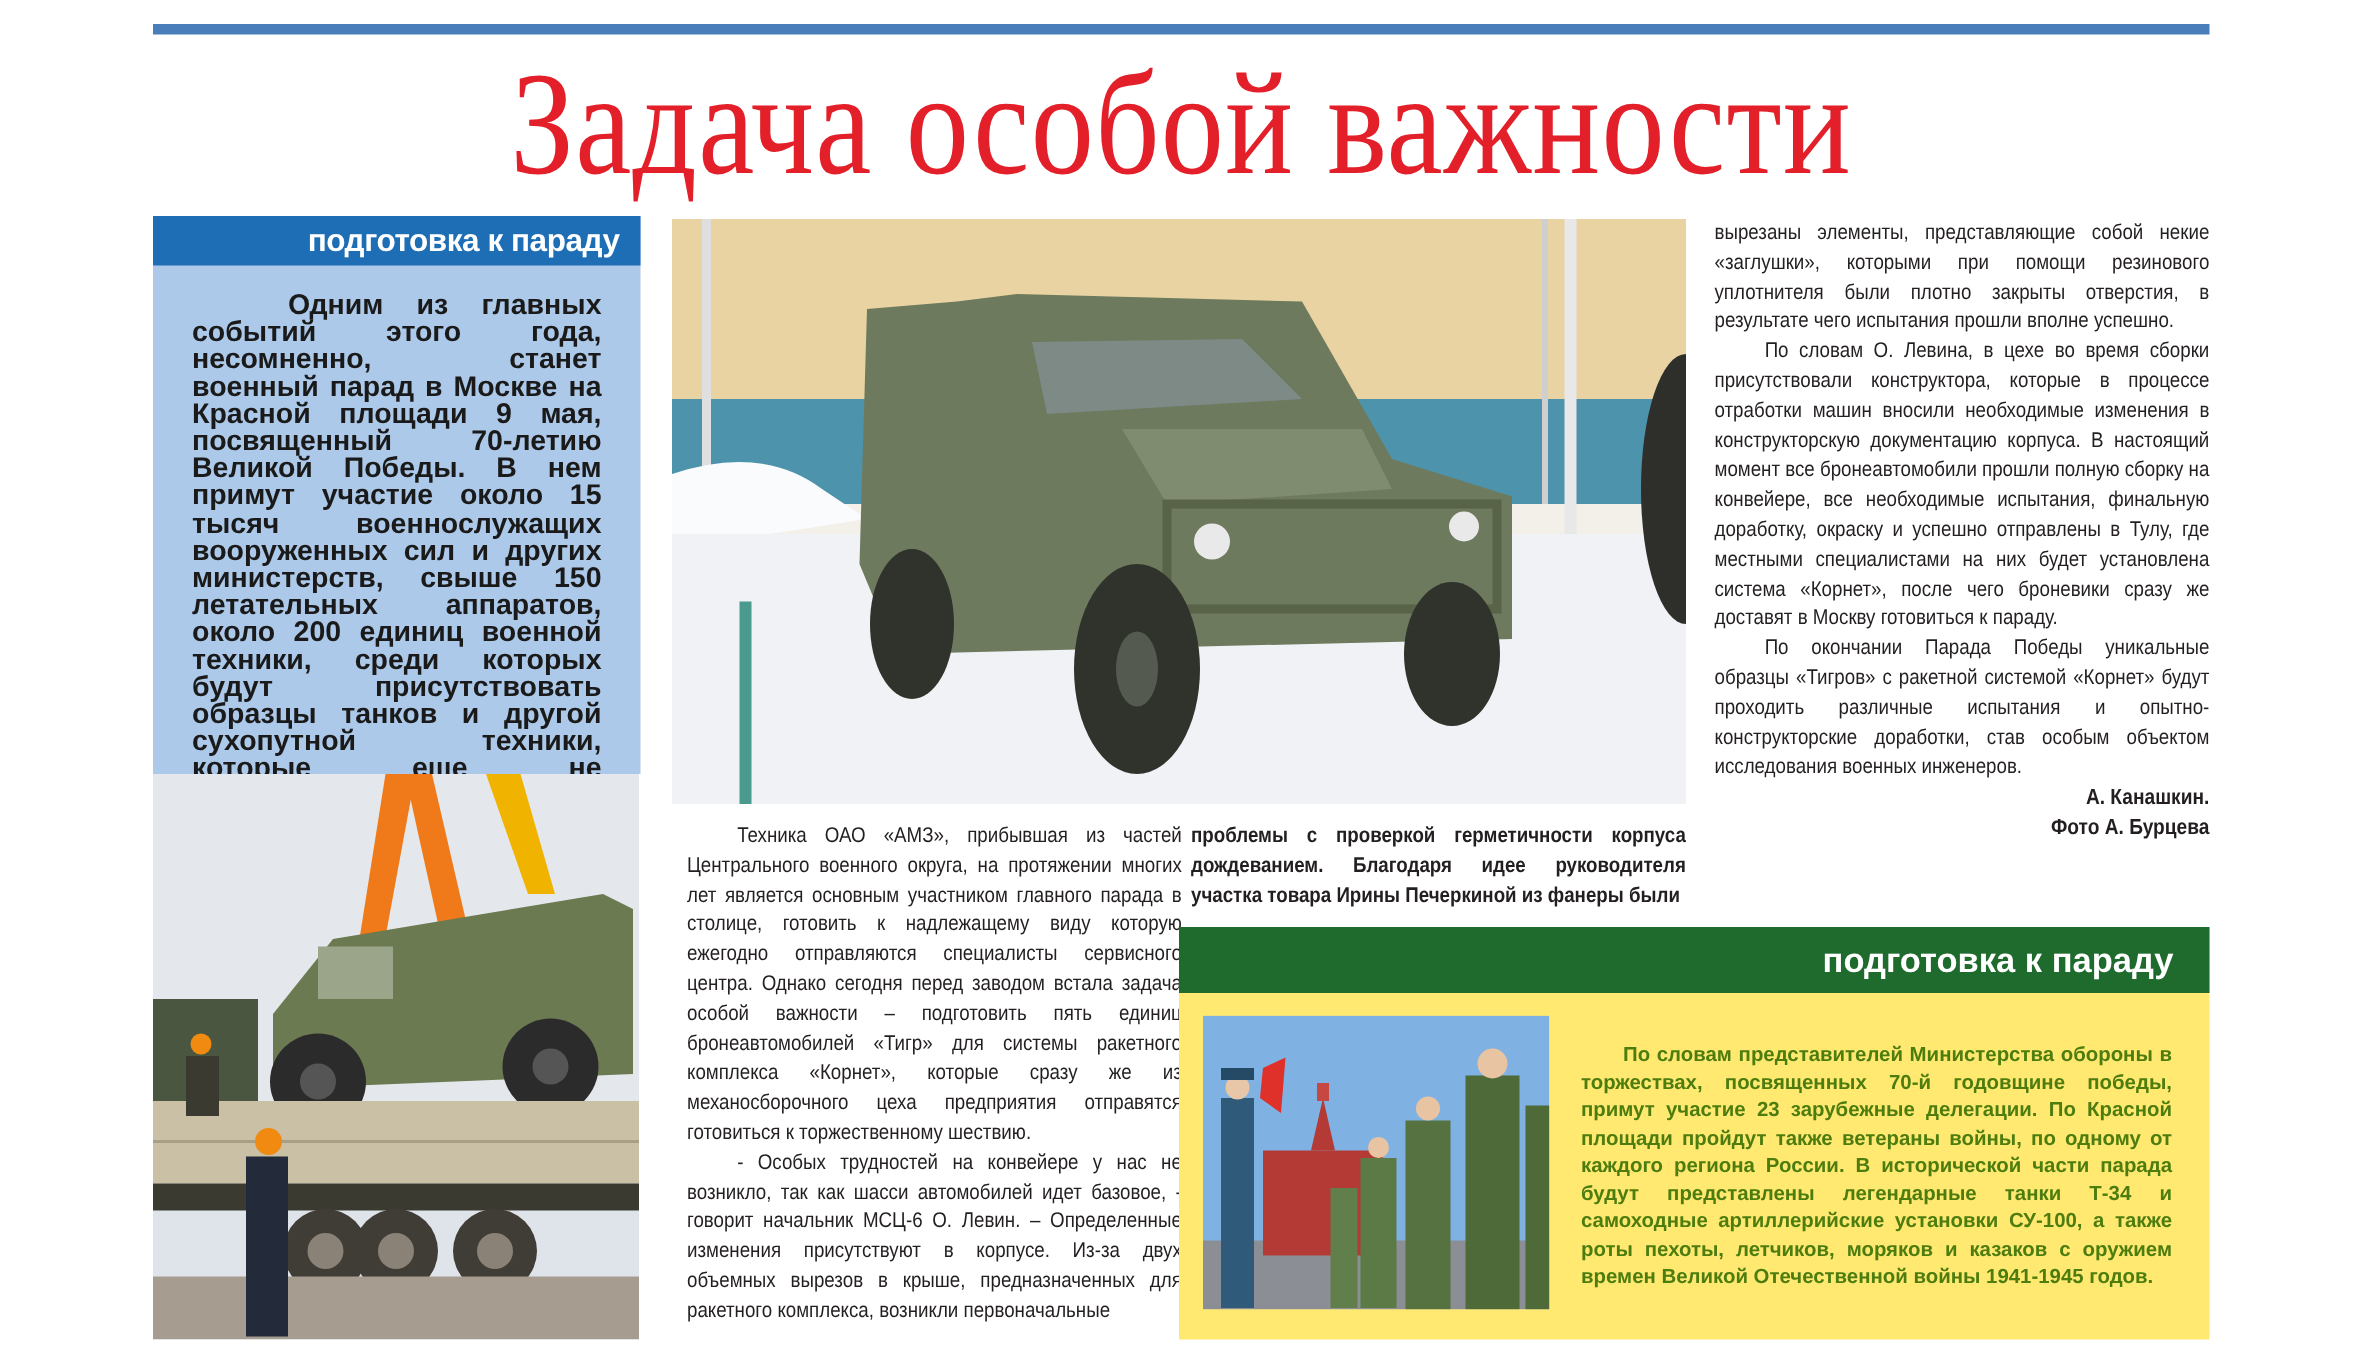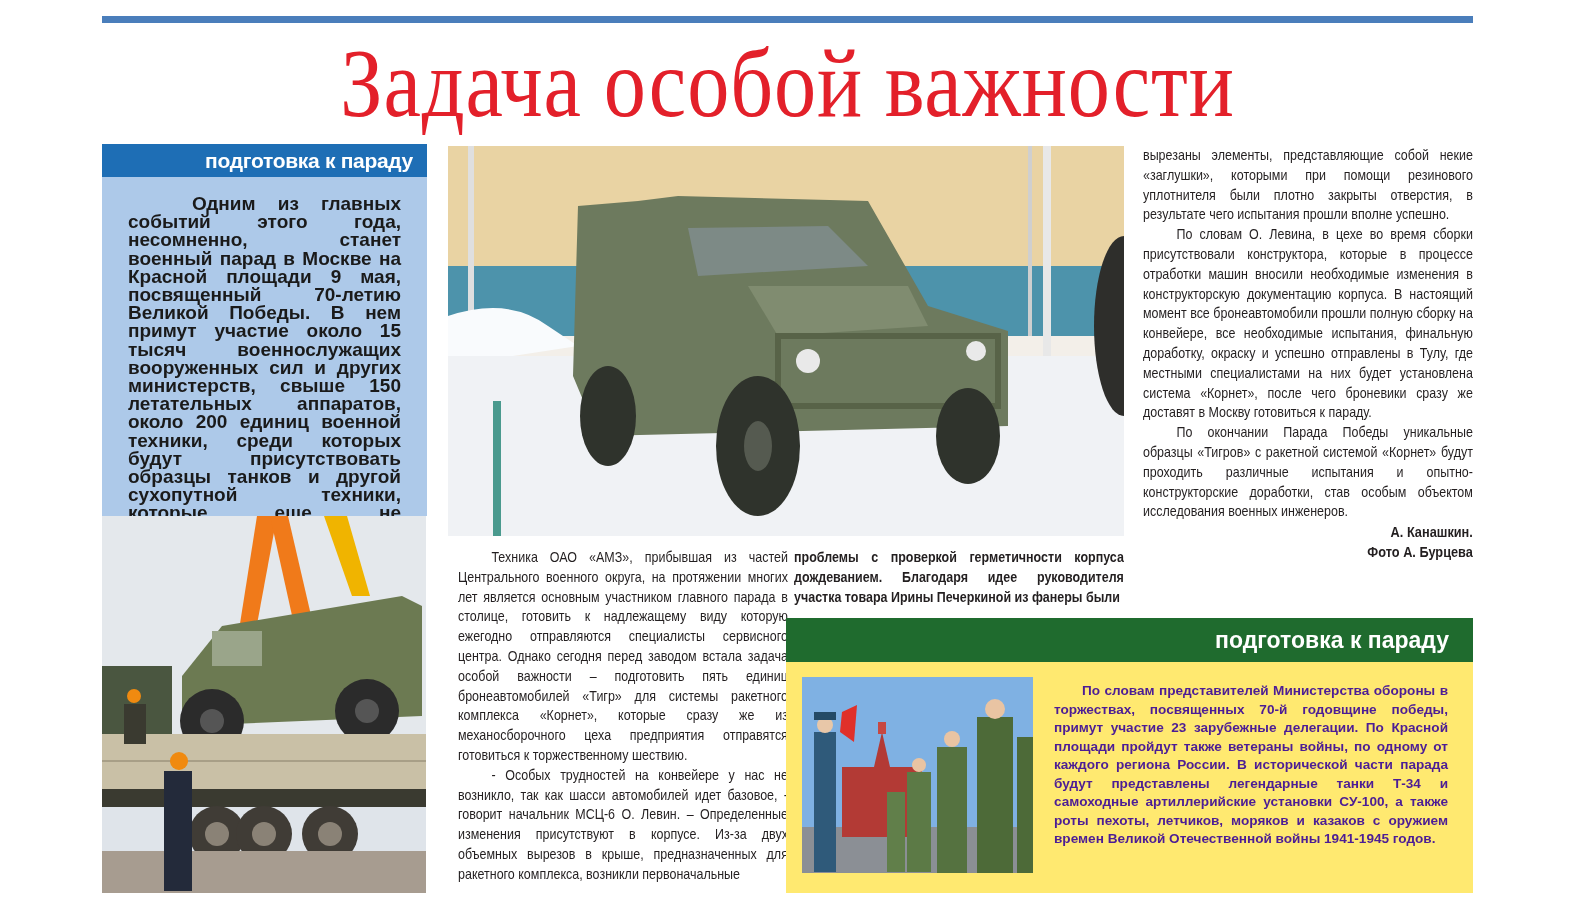--- a/index.html
+++ b/index.html
@@ -37,22 +37,22 @@
   .col3 { position: absolute; left: 1143px; top: 146px; width: 330px; }
   .byline { text-align: right; font-weight: bold; font-size: 14.5px; line-height: 20px; }
 
   .bottom-box { position: absolute; left: 786px; top: 618px; width: 687px; height: 275px; background: #ffe970; }
   .bottom-head {
     height: 44px; background: #1f6b2e; color: #fff; font-weight: bold; font-size: 23px;
     text-align: right; padding-right: 24px; line-height: 44px;
   }
   .parade-photo { position: absolute; left: 16px; top: 59px; width: 231px; height: 196px; overflow: hidden; }
   .bottom-text {
-    position: absolute; left: 268px; top: 64px; width: 394px; font-weight: bold; font-size: 13.6px; line-height: 18.5px;
-    text-align: justify; color: #4c1d95;
+    position: absolute; left: 268px; top: 76px; width: 394px; font-weight: bold; font-size: 13.6px; line-height: 18.5px;
+    text-align: justify; color: #4d7c0f;
   }
   .bottom-text p { margin: 0; text-indent: 28px; }
   svg { display: block; }
 </style>
 </head>
 <body>
 
 <div class="top-rule"></div>
 <div class="headline">Задача особой важности</div>
 

